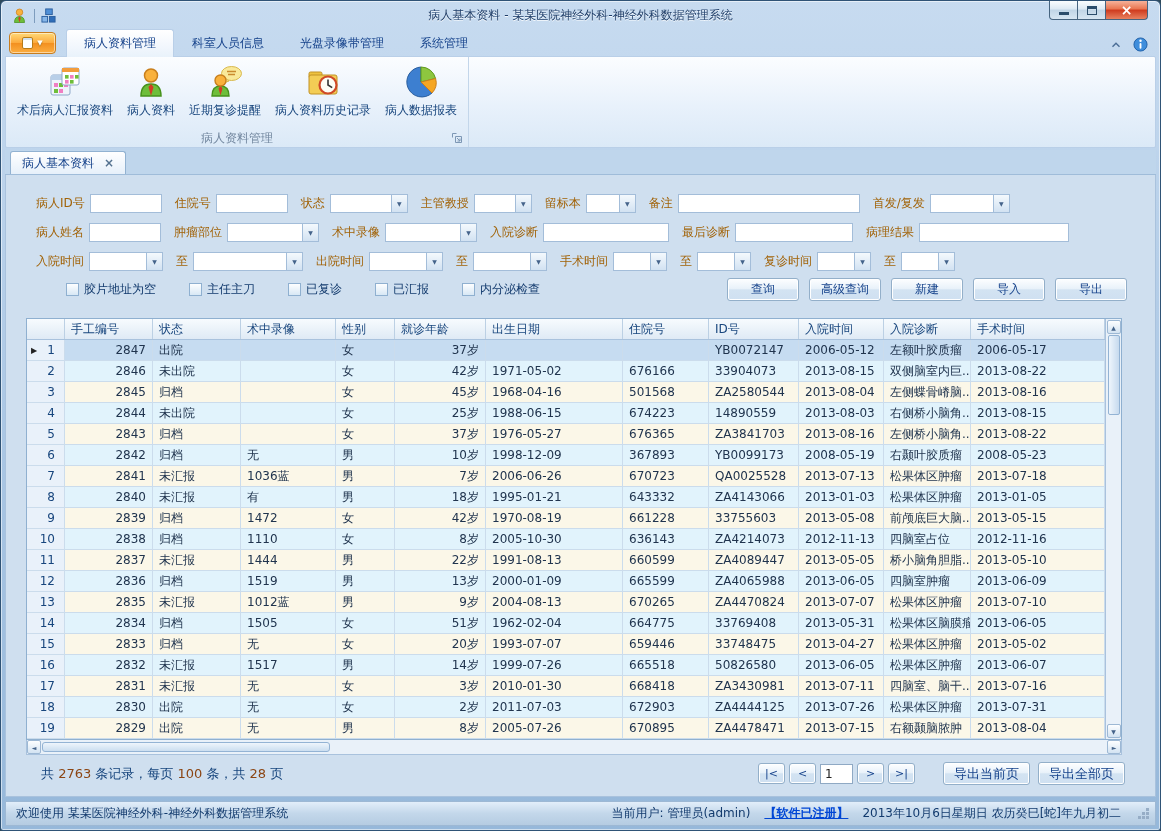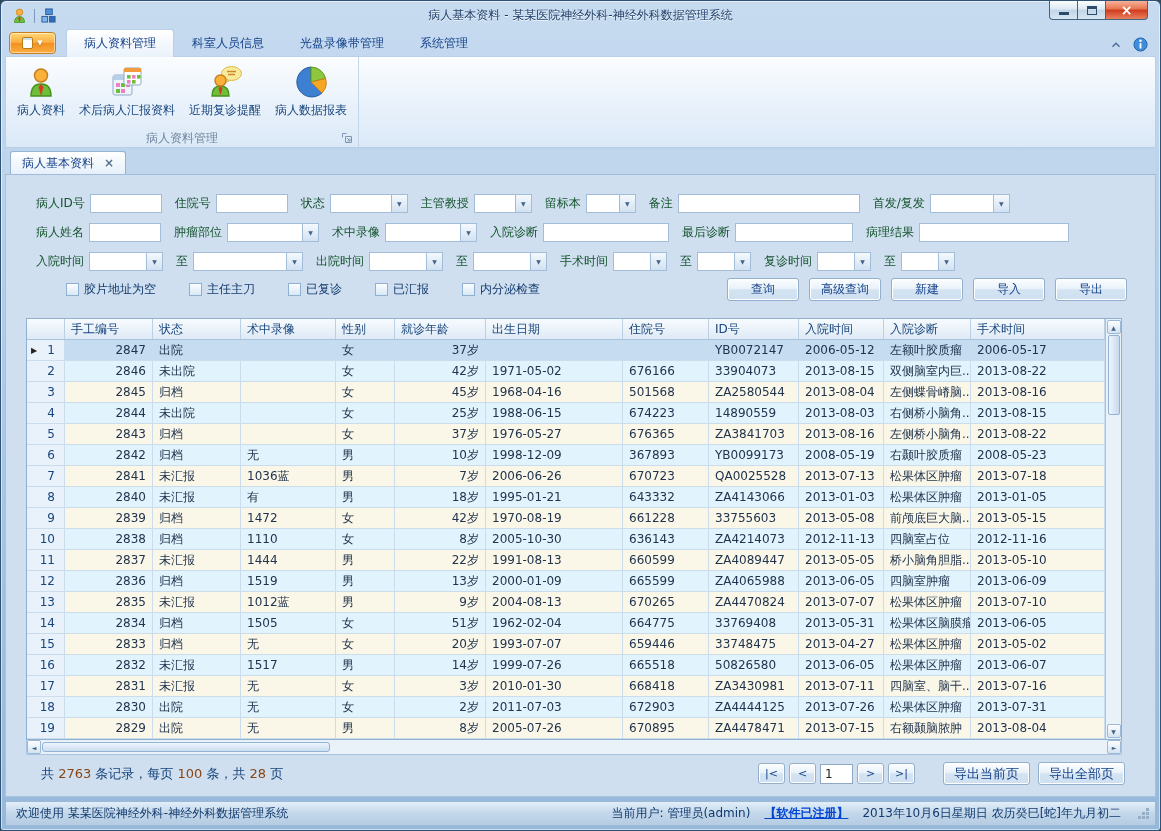--- a/index.html
+++ b/index.html
@@ -65,21 +65,21 @@
   .doc-tab{height:23px;display:flex;align-items:center;gap:10px;padding:0 11px;
            background:linear-gradient(#ffffff,#e6f0fa);border:1px solid #92b2d1;border-bottom:none;
            border-radius:3px 3px 0 0;color:#15428b;}
   .doc-close{color:#53718f;font-weight:bold;font-size:12px;line-height:1;}
 
   
   .main{flex:1;background:#cfdfef;border:1px solid #a9c2dd;border-top:none;
         display:flex;flex-direction:column;padding-top:14px;overflow:hidden;}
 
   .frow{display:flex;align-items:center;height:29px;padding-left:30px;}
-  .flabel{margin-right:5px;white-space:nowrap;color:#14532d;}
+  .flabel{margin-right:5px;white-space:nowrap;color:#a16207;}
   .finput{height:19px;border:1px solid #a3bdd9;background:#fff;margin-right:13px;
           padding:0 3px;font:inherit;font-size:12px;color:#333;}
   .combo{height:19px;border:1px solid #a3bdd9;background:#fff;margin-right:13px;display:flex;align-items:stretch;}
   .combo .cbtn{width:16px;margin-left:auto;border-left:1px solid #a3bdd9;
           background:linear-gradient(#f4f9fd,#d2e2f2);display:flex;align-items:center;justify-content:center;
           color:#44638a;font-size:6px;}
 
   .tool-row{display:flex;align-items:center;height:42px;padding:0 28px 16px 60px;text-align:right;}
   .chk{display:flex;align-items:center;gap:5px;margin-right:33px;color:#123a6d;}
   .chk .box{width:13px;height:13px;border:1px solid #8fb0d0;background:linear-gradient(#fdfeff,#d8e8f5);}
@@ -199,30 +199,20 @@
             <rect x="7" y="6.5" width="2" height="6" rx="1" fill="#fff"></rect>
             <circle cx="8" cy="4" r="1.3" fill="#fff"></circle>
           </svg>
         </span>
     </div>
   </div>
 
   <div class="ribbon-body">
     <div class="ribbon-group">
       <div class="group-buttons">
-          <div class="rbtn">
-            <span class="rico">
-              <svg viewBox="0 0 34 34">
-                <path d="M7 31q0-12 10-12t10 12z" fill="#6ebe3a" stroke="#47921c" stroke-width="1.5"></path>
-                <path d="M17 19l2.5 3-2.5 9-2.5-9z" fill="#d23c23"></path>
-                <circle cx="17" cy="10.5" r="6.5" fill="#f9b13c" stroke="#c97f1c" stroke-width="1.5"></circle>
-              </svg>
-            </span>
-            <span>病人资料</span>
-          </div>
           <div class="rbtn">
             <span class="rico">
               <svg viewBox="0 0 34 34">
                 <rect x="3" y="10" width="19" height="20" rx="2" fill="#eef4fb" stroke="#8fa9c9"></rect>
                 <rect x="3" y="10" width="19" height="5" fill="#b8cfe8"></rect>
                 <rect x="6" y="18" width="4" height="4" fill="#f07ec3"></rect>
                 <rect x="11" y="18" width="4" height="4" fill="#6ebe3a"></rect>
                 <rect x="16" y="18" width="4" height="4" fill="#f07ec3"></rect>
                 <rect x="6" y="24" width="4" height="4" fill="#6ebe3a"></rect>
                 <rect x="11" y="24" width="4" height="4" fill="#f07ec3"></rect>
@@ -233,29 +223,50 @@
                 <rect x="27" y="10" width="3.6" height="3.6" fill="#6ebe3a"></rect>
                 <rect x="17" y="15" width="3.6" height="3.6" fill="#f07ec3"></rect>
                 <rect x="22" y="15" width="3.6" height="3.6" fill="#6ebe3a"></rect>
               </svg>
             </span>
             <span>术后病人汇报资料</span>
           </div>
           <div class="rbtn">
             <span class="rico">
               <svg viewBox="0 0 34 34">
+                <path d="M7 31q0-12 10-12t10 12z" fill="#6ebe3a" stroke="#47921c" stroke-width="1.5"></path>
+                <path d="M17 19l2.5 3-2.5 9-2.5-9z" fill="#d23c23"></path>
+                <circle cx="17" cy="10.5" r="6.5" fill="#f9b13c" stroke="#c97f1c" stroke-width="1.5"></circle>
+              </svg>
+            </span>
+            <span>病人资料</span>
+          </div>
+          <div class="rbtn">
+            <span class="rico">
+              <svg viewBox="0 0 34 34">
                 <ellipse cx="23.5" cy="8.5" rx="10" ry="7" fill="#f9e99a" stroke="#d8b94e"></ellipse>
                 <path d="M17 13l-4 6 8-3z" fill="#f9e99a" stroke="#d8b94e"></path>
                 <path d="M19 6.5h9M20 9.5h7" stroke="#c98a2e" stroke-width="1.5" fill="none"></path>
                 <path d="M4 31q0-10 8.5-10t8.5 10z" fill="#6ebe3a" stroke="#47921c" stroke-width="1.4"></path>
                 <path d="M12.5 21l2 2.5-2 7-2-7z" fill="#d23c23"></path>
                 <circle cx="12.5" cy="15.5" r="5.5" fill="#f9b13c" stroke="#c97f1c" stroke-width="1.4"></circle>
               </svg>
             </span>
             <span>近期复诊提醒</span>
+          </div>
+          <div class="rbtn">
+            <span class="rico">
+              <svg viewBox="0 0 34 34">
+                <rect x="3" y="7" width="13" height="6" rx="1.5" fill="#eec23f" stroke="#c29227"></rect>
+                <rect x="3" y="10" width="28" height="19" rx="2" fill="#f3cd55" stroke="#c29227"></rect>
+                <circle cx="22" cy="20" r="8.5" fill="#fdfdf5" stroke="#cf4a28" stroke-width="2.2"></circle>
+                <path d="M22 14.5v5.5l4.2 2.6" stroke="#333" stroke-width="1.6" fill="none"></path>
+              </svg>
+            </span>
+            <span>病人资料历史记录</span>
           </div>
           <div class="rbtn">
             <span class="rico">
               <svg viewBox="0 0 34 34">
                 <path d="M17 17V2A15 15 0 1 0 28 28z" fill="#3d7fd0" stroke="#2a5e9e"></path>
                 <path d="M17 17V2a15 15 0 0 1 14.6 11.5z" fill="#8dc63f" stroke="#5f9a1e"></path>
                 <path d="M17 17l14.6-3.5A15 15 0 0 1 28 28z" fill="#f5a623" stroke="#c97f1c"></path>
               </svg>
             </span>
             <span>病人数据报表</span>

